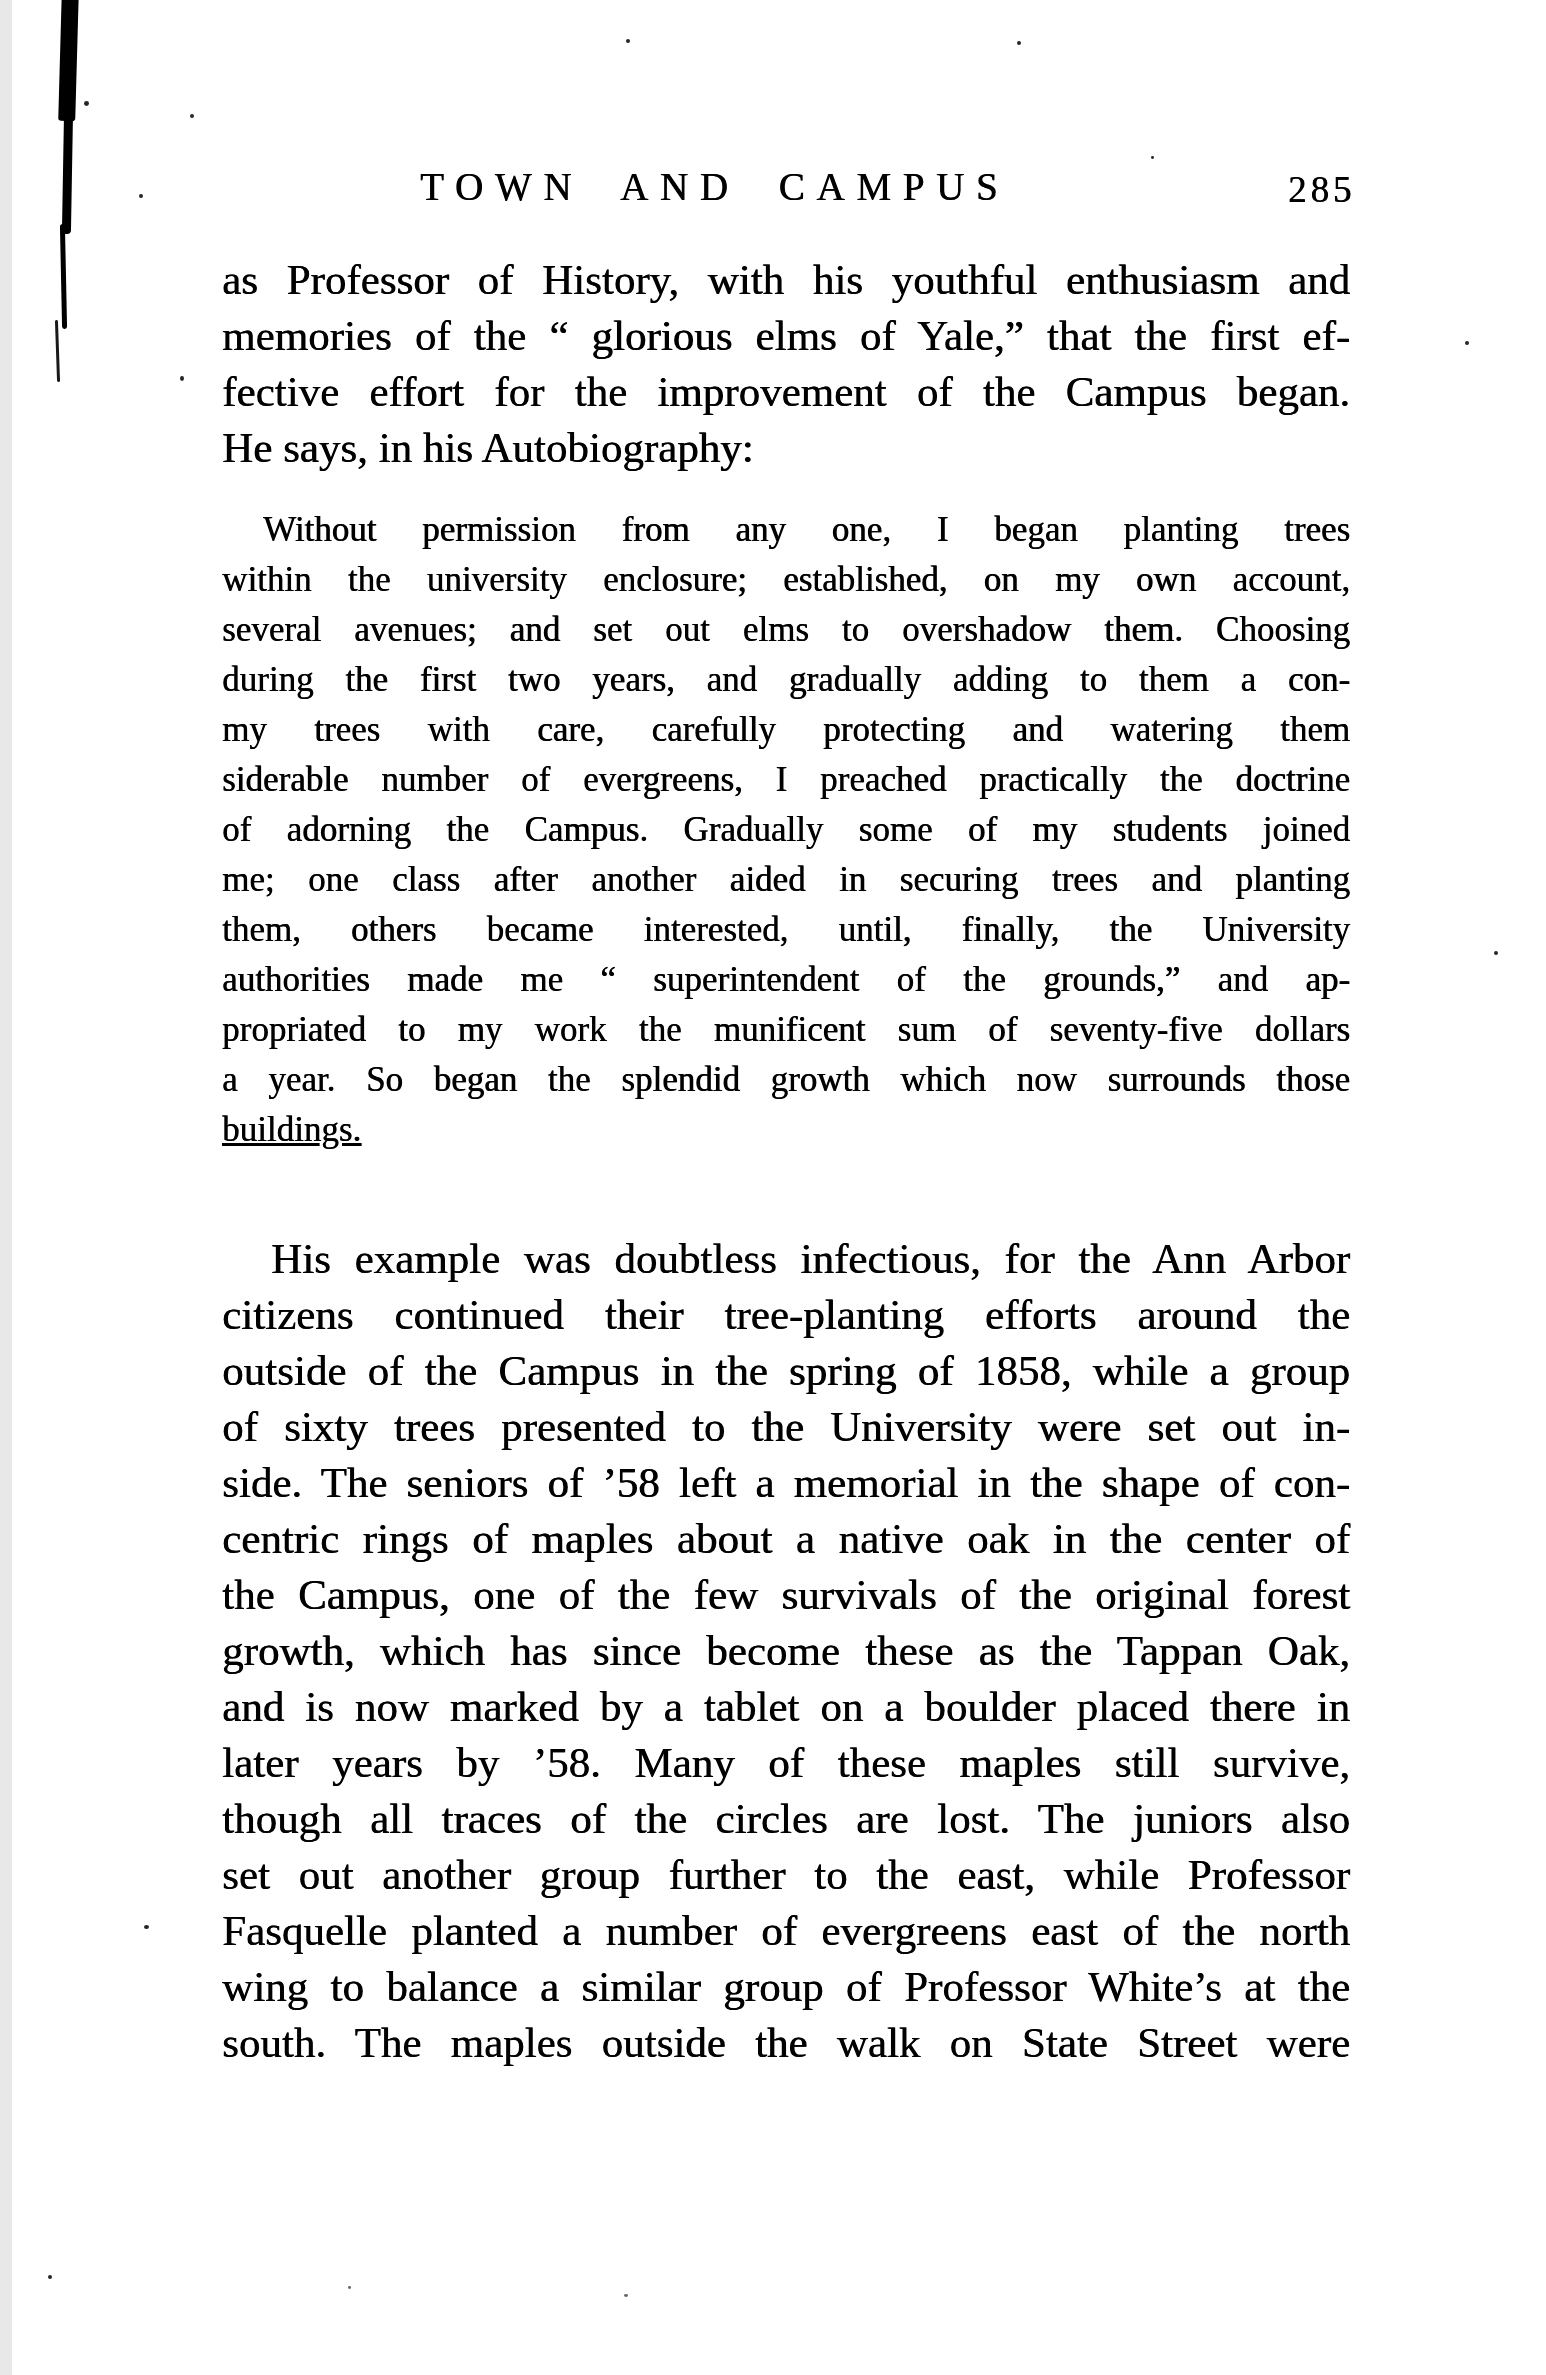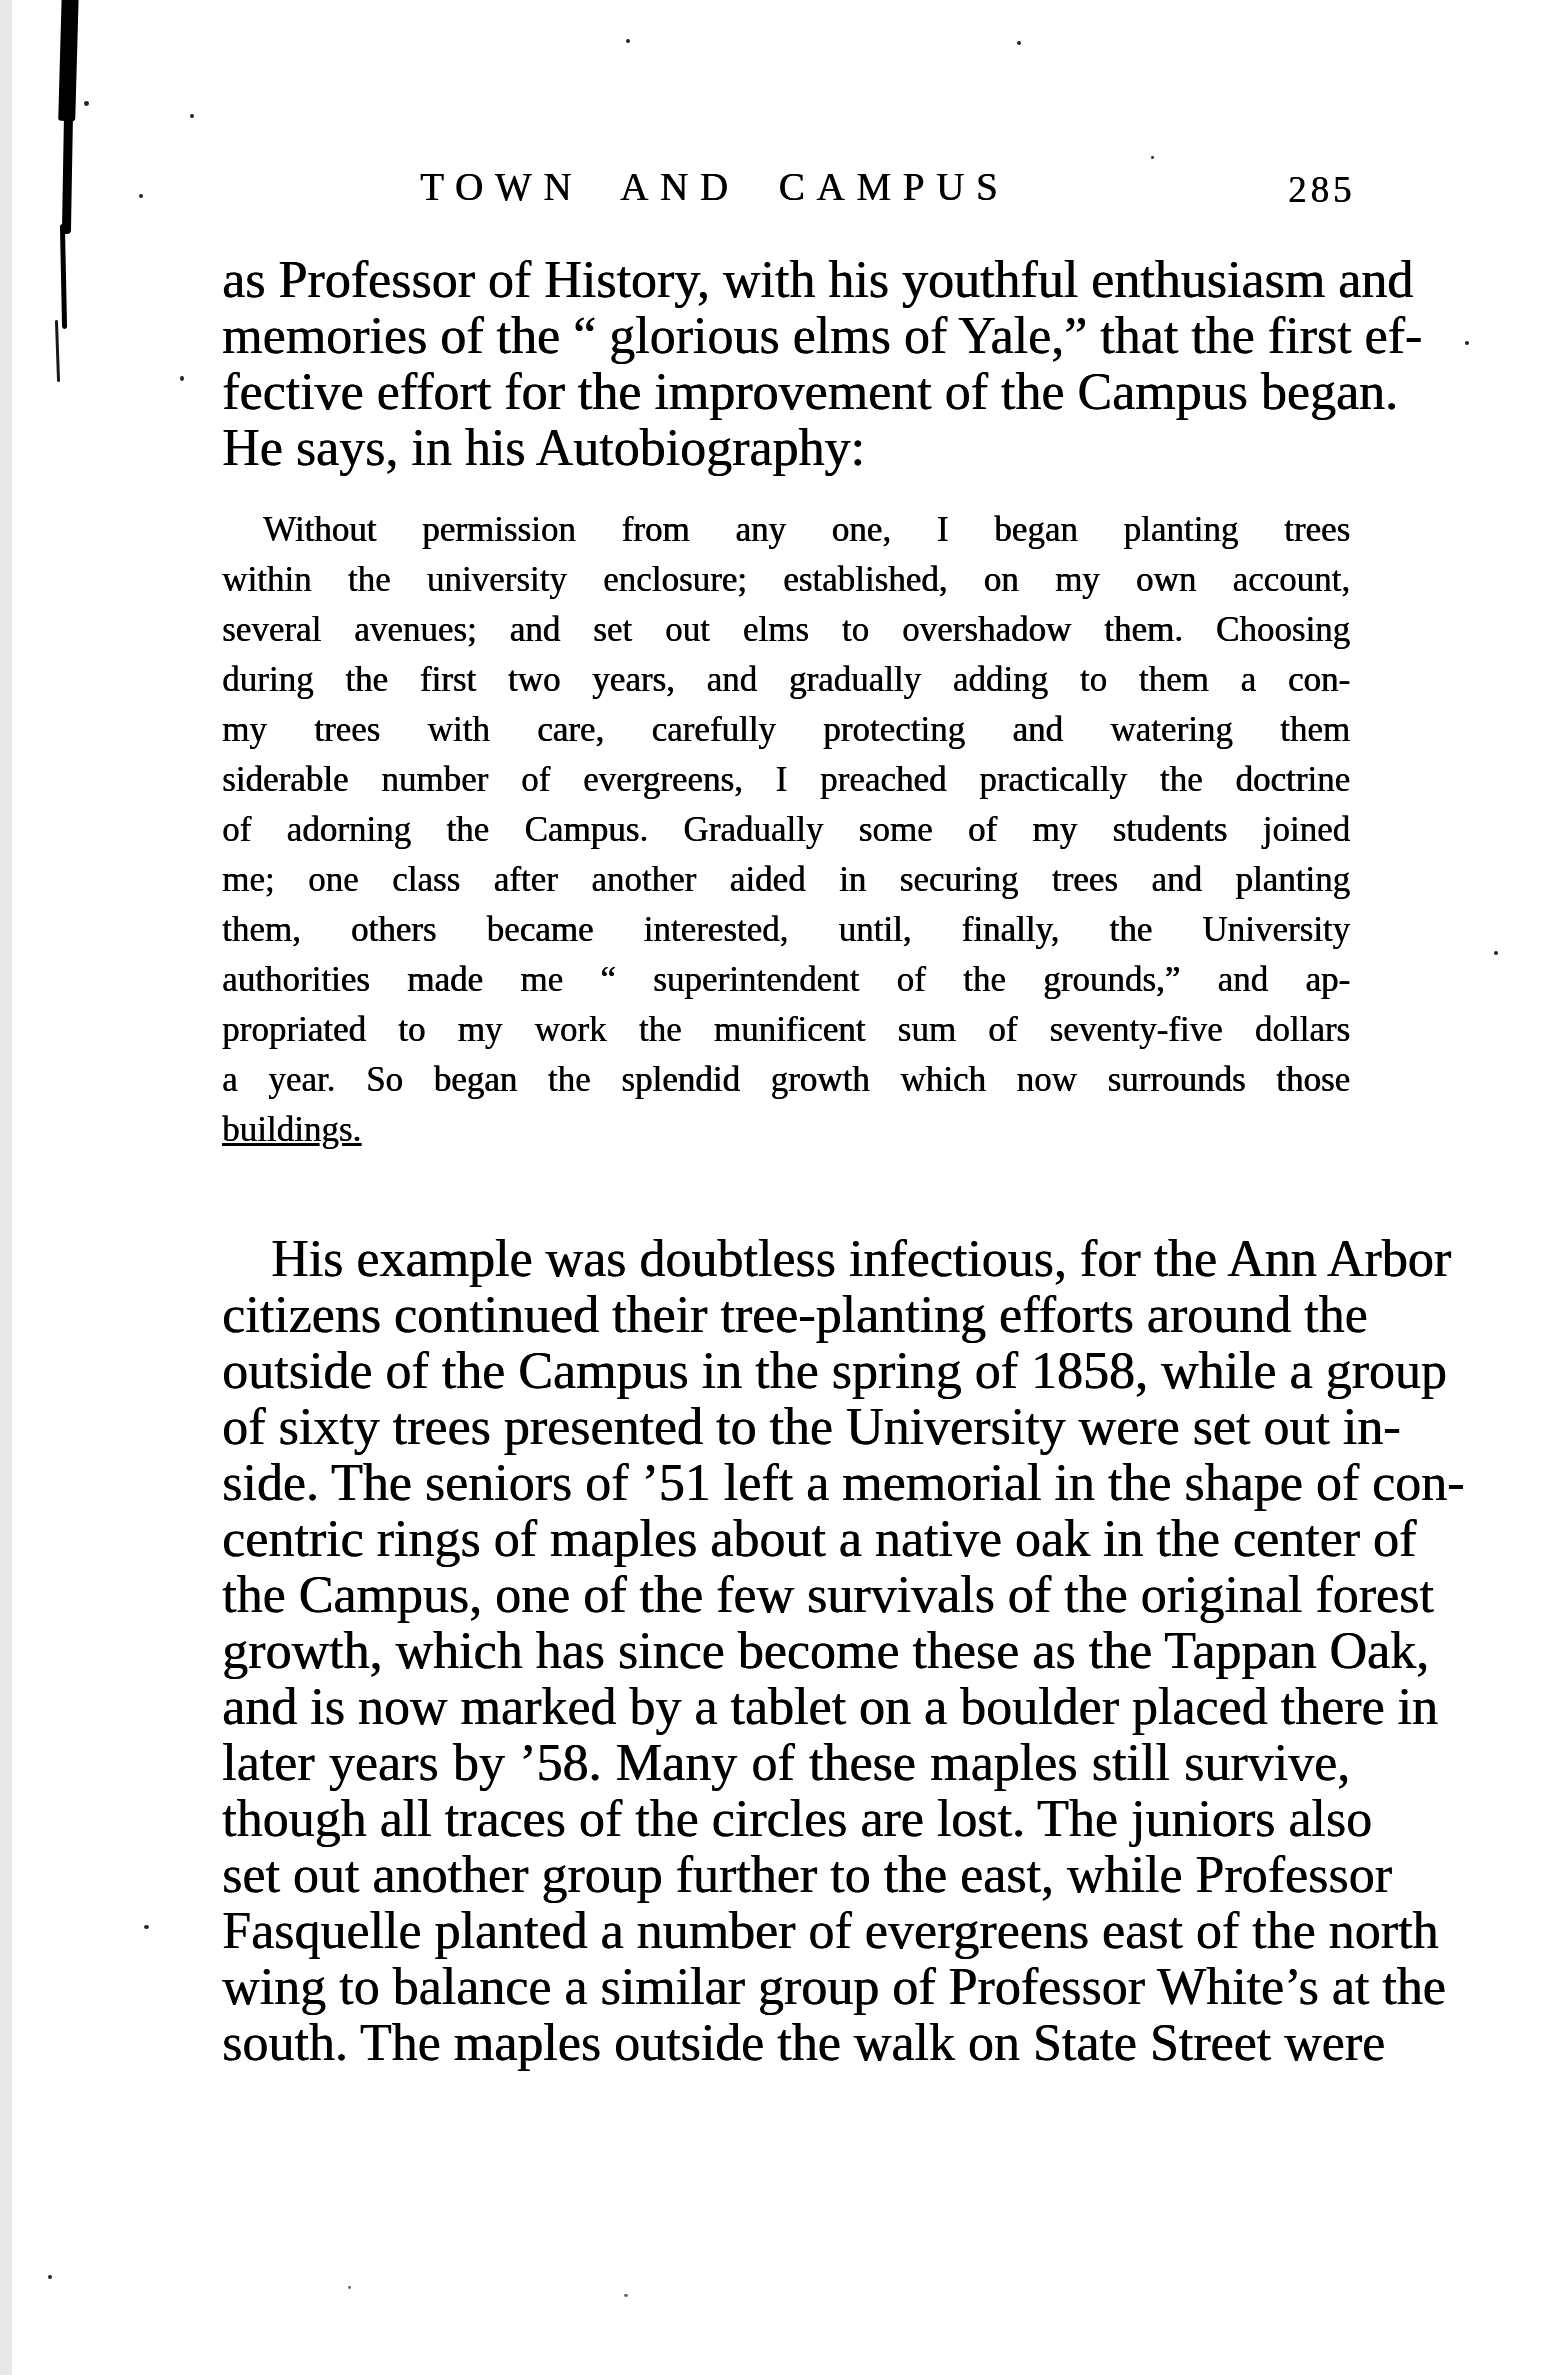--- a/index.html
+++ b/index.html
@@ -20,21 +20,21 @@
     text-shadow:0.6px 0 0 currentColor;
   }
   .page-number{
     position:absolute;left:1276px;top:168px;
     font-size:37px;letter-spacing:3.9px;
     text-shadow:0.6px 0 0 currentColor;
   }
   
   .textblock{position:absolute;left:210px;top:0;width:1128px;height:100%;}
   .para,.quote{position:absolute;left:0;width:100%;}
-  .para{font-size:52px;}
+  .para{font-size:43px;}
   .quote{font-size:35px;}
   .para .line{height:56px;line-height:56px;}
   .quote .line{height:50px;line-height:50px;}
   .line{
     text-align:justify;
     text-align-last:justify;
     white-space:nowrap;
     text-shadow:0.6px 0 0 currentColor;
   }
   .para-open{top:252px;}
@@ -114,21 +114,21 @@
         <div class="line">propriated to my work the munificent sum of seventy-five dollars</div>
         <div class="line">a year. So began the splendid growth which now surrounds those</div>
         <div class="line">buildings.</div>
       </div>
 
     <div class="para para-body">
         <div class="line">His example was doubtless infectious, for the Ann Arbor</div>
         <div class="line">citizens continued their tree-planting efforts around the</div>
         <div class="line">outside of the Campus in the spring of 1858, while a group</div>
         <div class="line">of sixty trees presented to the University were set out in-</div>
-        <div class="line">side. The seniors of ’51 left a memorial in the shape of con-</div>
+        <div class="line">side. The seniors of ’58 left a memorial in the shape of con-</div>
         <div class="line">centric rings of maples about a native oak in the center of</div>
         <div class="line">the Campus, one of the few survivals of the original forest</div>
         <div class="line">growth, which has since become these as the Tappan Oak,</div>
         <div class="line">and is now marked by a tablet on a boulder placed there in</div>
         <div class="line">later years by ’58. Many of these maples still survive,</div>
         <div class="line">though all traces of the circles are lost. The juniors also</div>
         <div class="line">set out another group further to the east, while Professor</div>
         <div class="line">Fasquelle planted a number of evergreens east of the north</div>
         <div class="line">wing to balance a similar group of Professor White’s at the</div>
         <div class="line">south. The maples outside the walk on State Street were</div>

